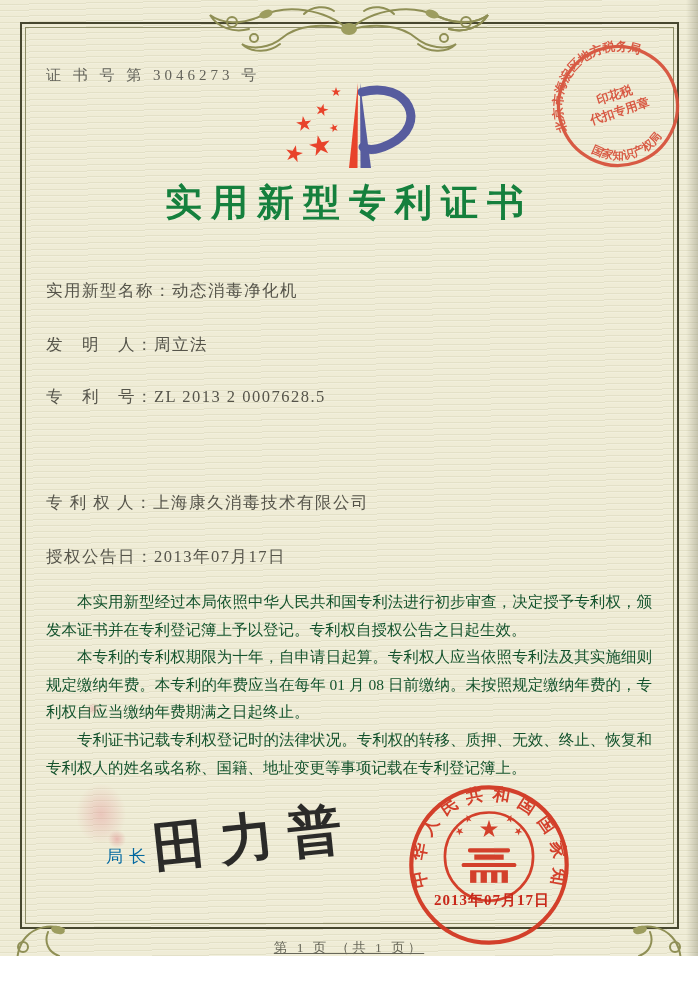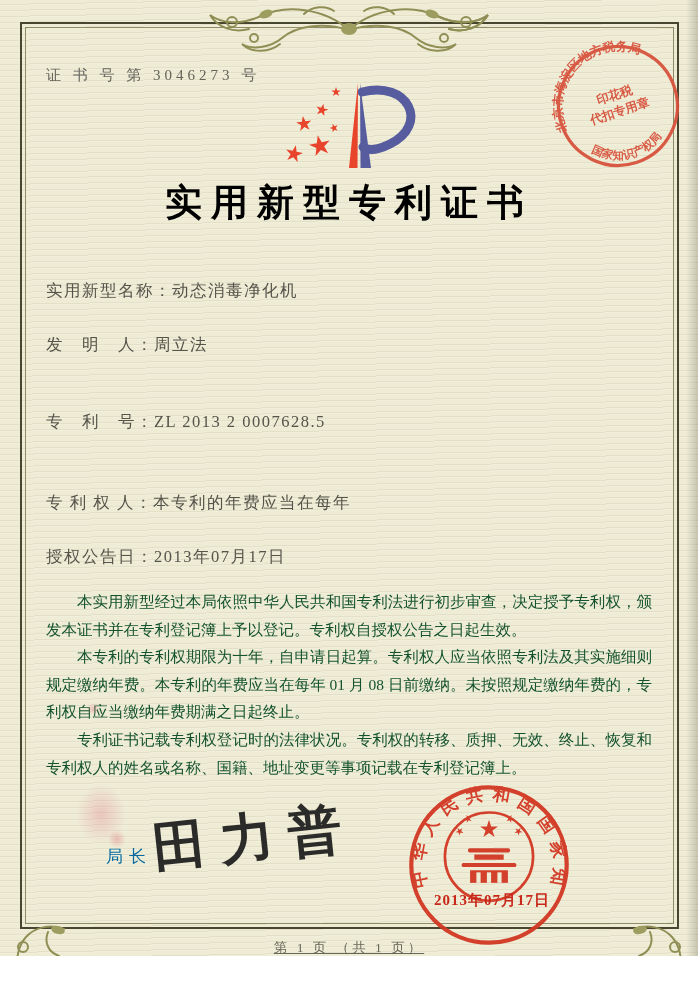--- a/index.html
+++ b/index.html
@@ -11,23 +11,23 @@
     background:linear-gradient(90deg, rgba(0,0,0,0), rgba(90,90,70,0.28));}
   .frame-outer{position:absolute;left:20px;top:22px;right:19px;bottom:27px;border:2px solid #47472f;}
   .frame-inner{position:absolute;inset:3px;border:1px solid #8c8c66;}
   .cert-no{position:absolute;left:46px;top:66px;font-size:15px;letter-spacing:4px;color:#63635a;}
   .flourish{position:absolute;left:204px;top:2px;}
   .corner-orn{position:absolute;}
   .corner-left{left:6px;top:918px;}
   .corner-right{right:6px;top:918px;transform:scaleX(-1);}
   .logo{position:absolute;left:268px;top:80px;}
   .title{position:absolute;left:0;width:100%;top:178px;text-align:center;font-size:37px;
-    letter-spacing:9px;color:#000000;font-weight:600;}
+    letter-spacing:9px;color:#15803d;font-weight:600;}
   .field-row{position:absolute;left:46px;font-size:16.5px;color:#55544a;letter-spacing:1.5px;}
-  .row0{top:280px;} .row1{top:334px;} .row2{top:386px;margin-top:25px;} .row3{top:440px;} .row4{top:492px;} .row5{top:546px;}
+  .row0{top:280px;} .row1{top:334px;} .row2{top:386px;} .row3{top:440px;} .row4{top:492px;} .row5{top:546px;}
   .body-text{position:absolute;left:46px;width:606px;top:588px;font-size:15.5px;
     line-height:27.6px;color:#14532d;text-align:justify;}
   .body-text p{margin:0;text-indent:2em;}
   .director-label{position:absolute;left:106px;top:845px;font-size:17px;letter-spacing:6px;color:#0369a1;}
   .sig{position:absolute;left:152px;top:802px;font-size:54px;letter-spacing:14px;color:#1b1b1b;
     font-weight:700;transform:rotate(-6deg);opacity:.92;}
   .tax-seal{position:absolute;left:552px;top:40px;transform:rotate(-18deg);opacity:.93;}
   .office-seal{position:absolute;left:405px;top:781px;opacity:.95;}
   .seal-date{position:absolute;left:402px;top:891px;width:180px;text-align:center;
     color:#c8281a;font-size:15px;letter-spacing:1px;font-weight:600;}
@@ -141,21 +141,21 @@
   <div class="field-row row1">
     <span>发　明　人：</span><span>周立法</span>
   </div>
   <div class="field-row row0">
     <span>实用新型名称：</span><span>动态消毒净化机</span>
   </div>
   <div class="field-row row2">
     <span>专　利　号：</span><span>ZL 2013 2 0007628.5</span>
   </div>
   <div class="field-row row4">
-    <span>专 利 权 人：</span><span>本专利的年费应当在每年</span>
+    <span>专 利 权 人：</span><span>上海康久消毒技术有限公司</span>
   </div>
   <div class="field-row row5">
     <span>授权公告日：</span><span>2013年07月17日</span>
   </div>
 
   <div class="body-text">
     <p>本实用新型经过本局依照中华人民共和国专利法进行初步审查，决定授予专利权，颁发本证书并在专利登记簿上予以登记。专利权自授权公告之日起生效。</p>
     <p>本专利的专利权期限为十年，自申请日起算。专利权人应当依照专利法及其实施细则规定缴纳年费。本专利的年费应当在每年 01 月 08 日前缴纳。未按照规定缴纳年费的，专利权自应当缴纳年费期满之日起终止。</p>
     <p>专利证书记载专利权登记时的法律状况。专利权的转移、质押、无效、终止、恢复和专利权人的姓名或名称、国籍、地址变更等事项记载在专利登记簿上。</p>
   </div>

